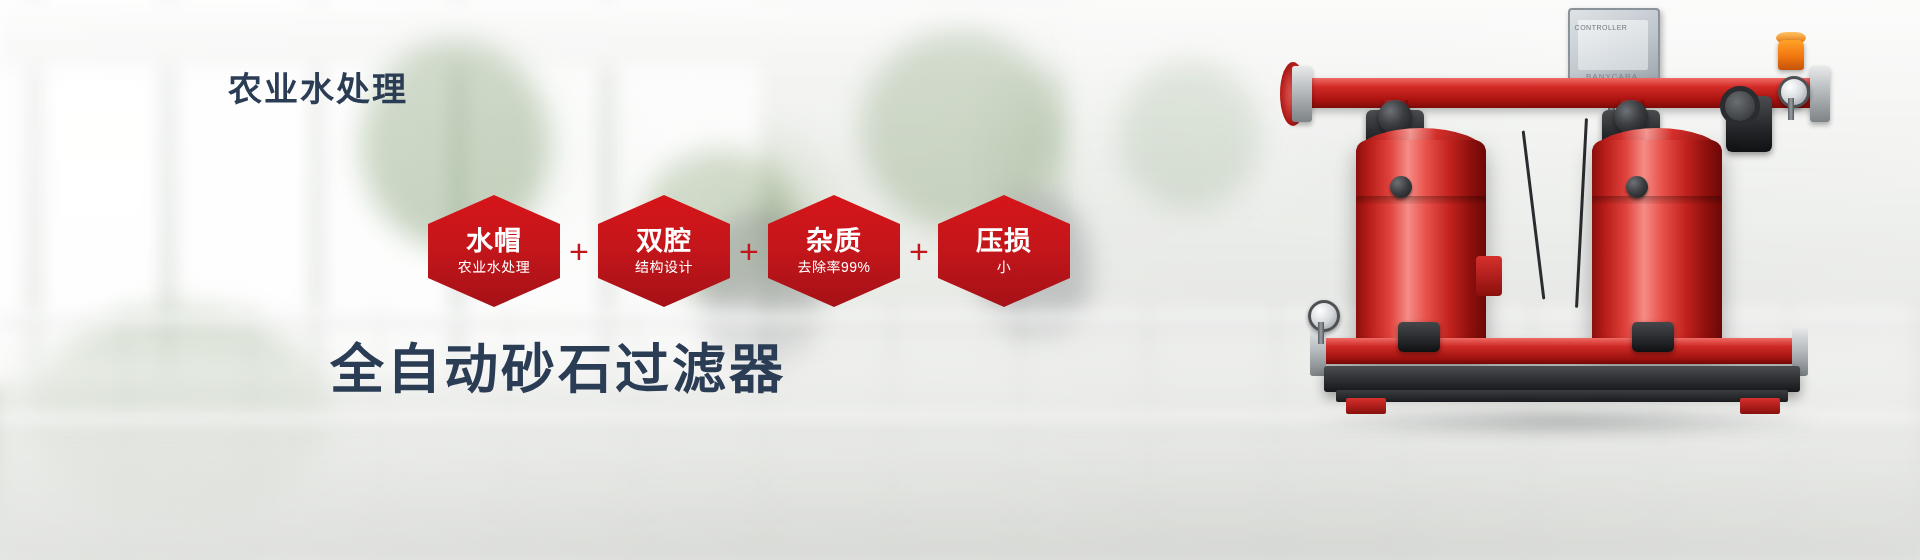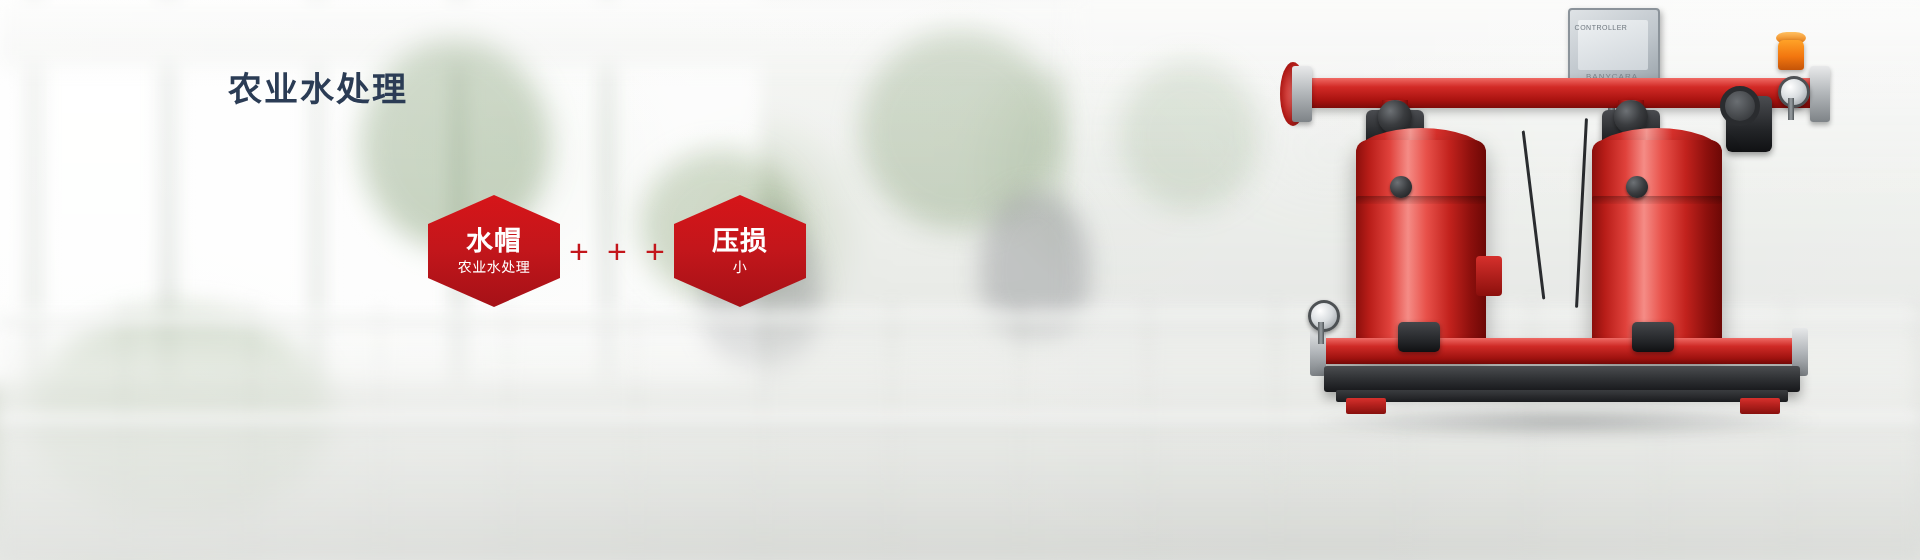--- a/index.html
+++ b/index.html
@@ -442,34 +442,43 @@
     <div class="bg-person a"></div>
     <div class="bg-person b"></div>
     <div class="bg-desks"></div>
     <div class="bg-rail r1"></div>
     <div class="bg-rail r2"></div>
     <div class="bg-wash"></div>
   </div>
 
   <div class="copy">
     <div class="eyebrow">农业水处理</div>
+    <div class="subline">全自动砂石过滤器</div>
   </div>
 
   <div class="features">
 
     <div class="hex">
       <div class="hex-title">水帽</div>
       <div class="hex-sub">农业水处理</div>
     </div>
 
     <div class="plus">+</div>
 
+    <div class="hex">
+      <div class="hex-title">双腔</div>
+      <div class="hex-sub">结构设计</div>
+    </div>
 
     <div class="plus">+</div>
 
+    <div class="hex">
+      <div class="hex-title">杂质</div>
+      <div class="hex-sub">去除率99%</div>
+    </div>
 
     <div class="plus">+</div>
 
     <div class="hex">
       <div class="hex-title">压损</div>
       <div class="hex-sub">小</div>
     </div>
 
   </div>
 

